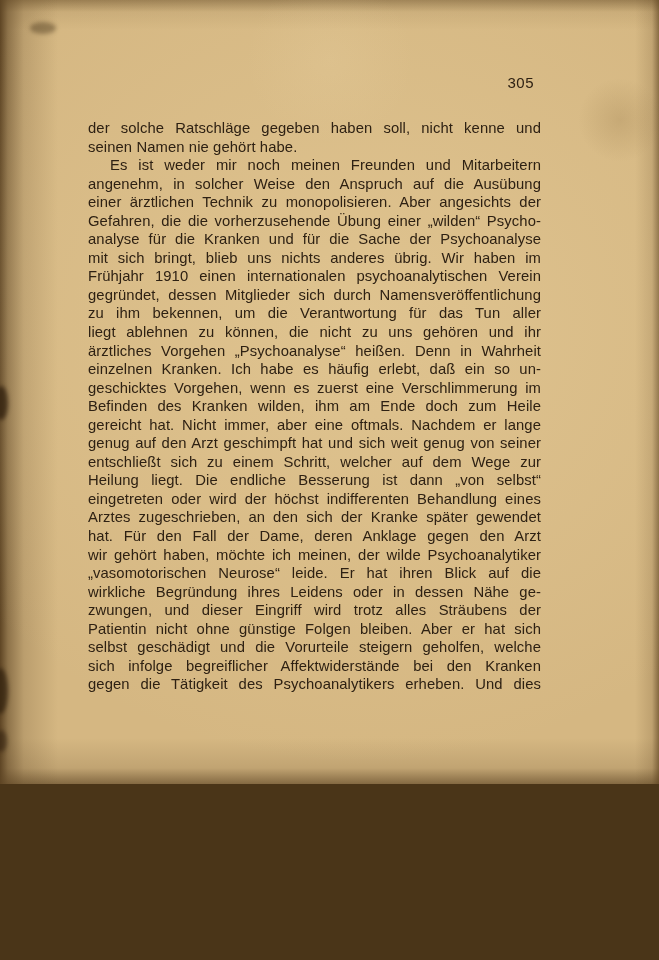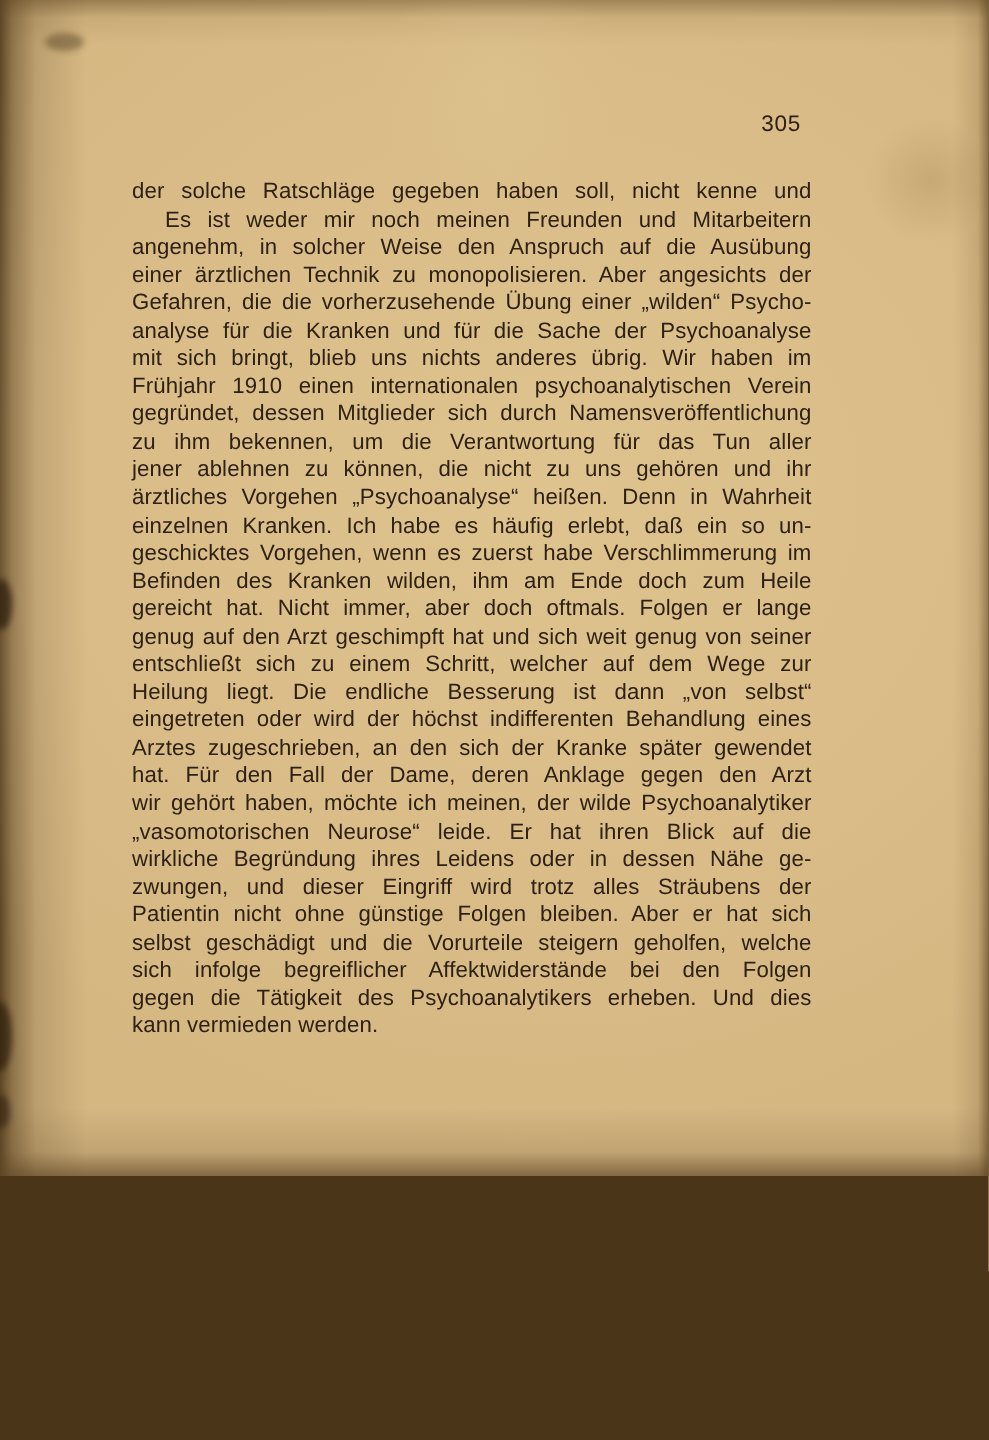--- a/index.html
+++ b/index.html
@@ -97,48 +97,48 @@
   <div class="mottle"></div>
   <div class="stain stain-a"></div>
   <div class="stain stain-b"></div>
   <div class="stain stain-c"></div>
   <div class="stain stain-d"></div>
 
   <div class="page-number">305</div>
 
   <div class="text-block">
       <div class="line">der solche Ratschläge gegeben haben soll, nicht kenne und</div>
+      <div class="line end">seinen Namen nie gehört habe.</div>
       <div class="line indent">Es ist weder mir noch meinen Freunden und Mitarbeitern</div>
       <div class="line">angenehm, in solcher Weise den Anspruch auf die Ausübung</div>
       <div class="line">einer ärztlichen Technik zu monopolisieren. Aber angesichts der</div>
       <div class="line">Gefahren, die die vorherzusehende Übung einer „wilden“ Psycho-</div>
       <div class="line">analyse für die Kranken und für die Sache der Psychoanalyse</div>
       <div class="line">mit sich bringt, blieb uns nichts anderes übrig. Wir haben im</div>
       <div class="line">Frühjahr 1910 einen internationalen psychoanalytischen Verein</div>
       <div class="line">gegründet, dessen Mitglieder sich durch Namensveröffentlichung</div>
       <div class="line">zu ihm bekennen, um die Verantwortung für das Tun aller</div>
-      <div class="line">jener ablehnen zu können, die nicht zu uns gehören und ihr</div>
+      <div class="line">liegt ablehnen zu können, die nicht zu uns gehören und ihr</div>
       <div class="line">ärztliches Vorgehen „Psychoanalyse“ heißen. Denn in Wahrheit</div>
       <div class="line">einzelnen Kranken. Ich habe es häufig erlebt, daß ein so un-</div>
-      <div class="line">geschicktes Vorgehen, wenn es zuerst habe Verschlimmerung im</div>
+      <div class="line">geschicktes Vorgehen, wenn es zuerst eine Verschlimmerung im</div>
       <div class="line">Befinden des Kranken wilden, ihm am Ende doch zum Heile</div>
-      <div class="line">gereicht hat. Nicht immer, aber doch oftmals. Folgen er lange</div>
+      <div class="line">gereicht hat. Nicht immer, aber eine oftmals. Nachdem er lange</div>
       <div class="line">genug auf den Arzt geschimpft hat und sich weit genug von seiner</div>
       <div class="line">entschließt sich zu einem Schritt, welcher auf dem Wege zur</div>
       <div class="line">Heilung liegt. Die endliche Besserung ist dann „von selbst“</div>
       <div class="line">eingetreten oder wird der höchst indifferenten Behandlung eines</div>
       <div class="line">Arztes zugeschrieben, an den sich der Kranke später gewendet</div>
       <div class="line">hat. Für den Fall der Dame, deren Anklage gegen den Arzt</div>
       <div class="line">wir gehört haben, möchte ich meinen, der wilde Psychoanalytiker</div>
       <div class="line">„vasomotorischen Neurose“ leide. Er hat ihren Blick auf die</div>
       <div class="line">wirkliche Begründung ihres Leidens oder in dessen Nähe ge-</div>
       <div class="line">zwungen, und dieser Eingriff wird trotz alles Sträubens der</div>
       <div class="line">Patientin nicht ohne günstige Folgen bleiben. Aber er hat sich</div>
       <div class="line">selbst geschädigt und die Vorurteile steigern geholfen, welche</div>
-      <div class="line">sich infolge begreiflicher Affektwiderstände bei den Folgen</div>
+      <div class="line">sich infolge begreiflicher Affektwiderstände bei den Kranken</div>
       <div class="line">gegen die Tätigkeit des Psychoanalytikers erheben. Und dies</div>
-      <div class="line end">kann vermieden werden.</div>
     </div>
 
   <div class="footer-rule"></div>
   <div class="footer-left">Freud, Neurosenlehre. III.</div>
   <div class="footer-right">20</div>
 </div>
 
 </body></html>

